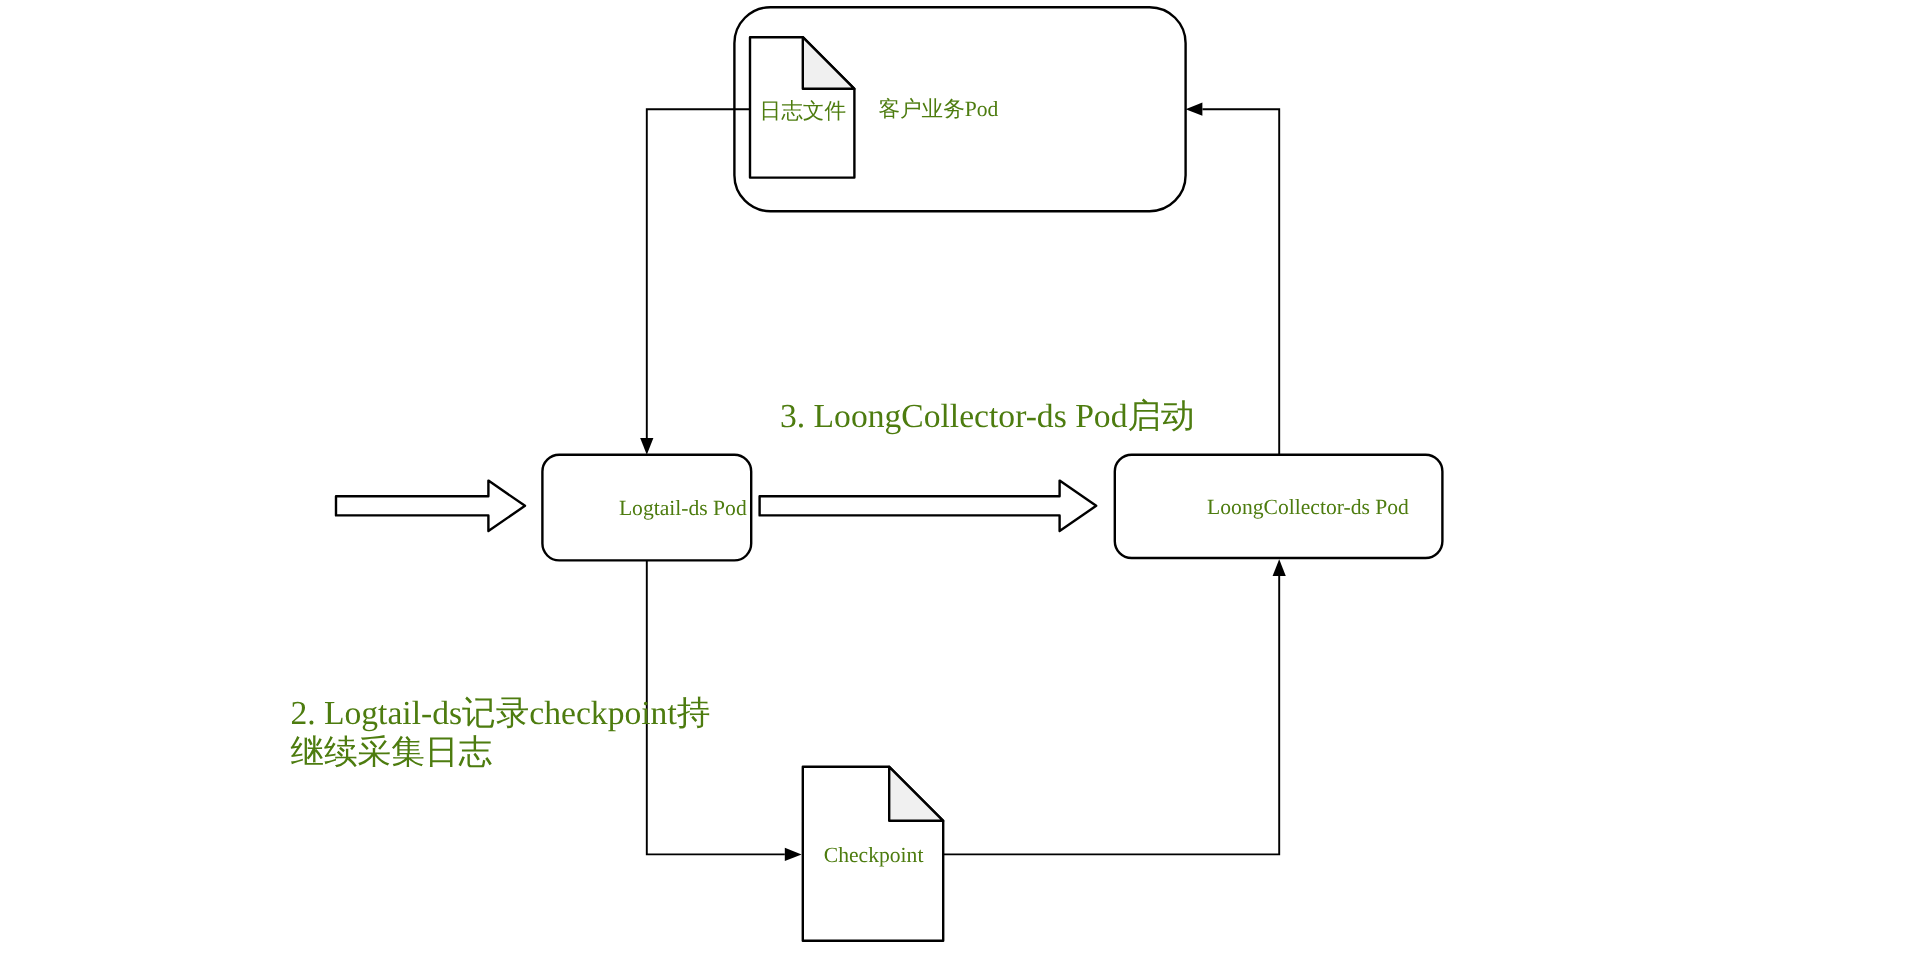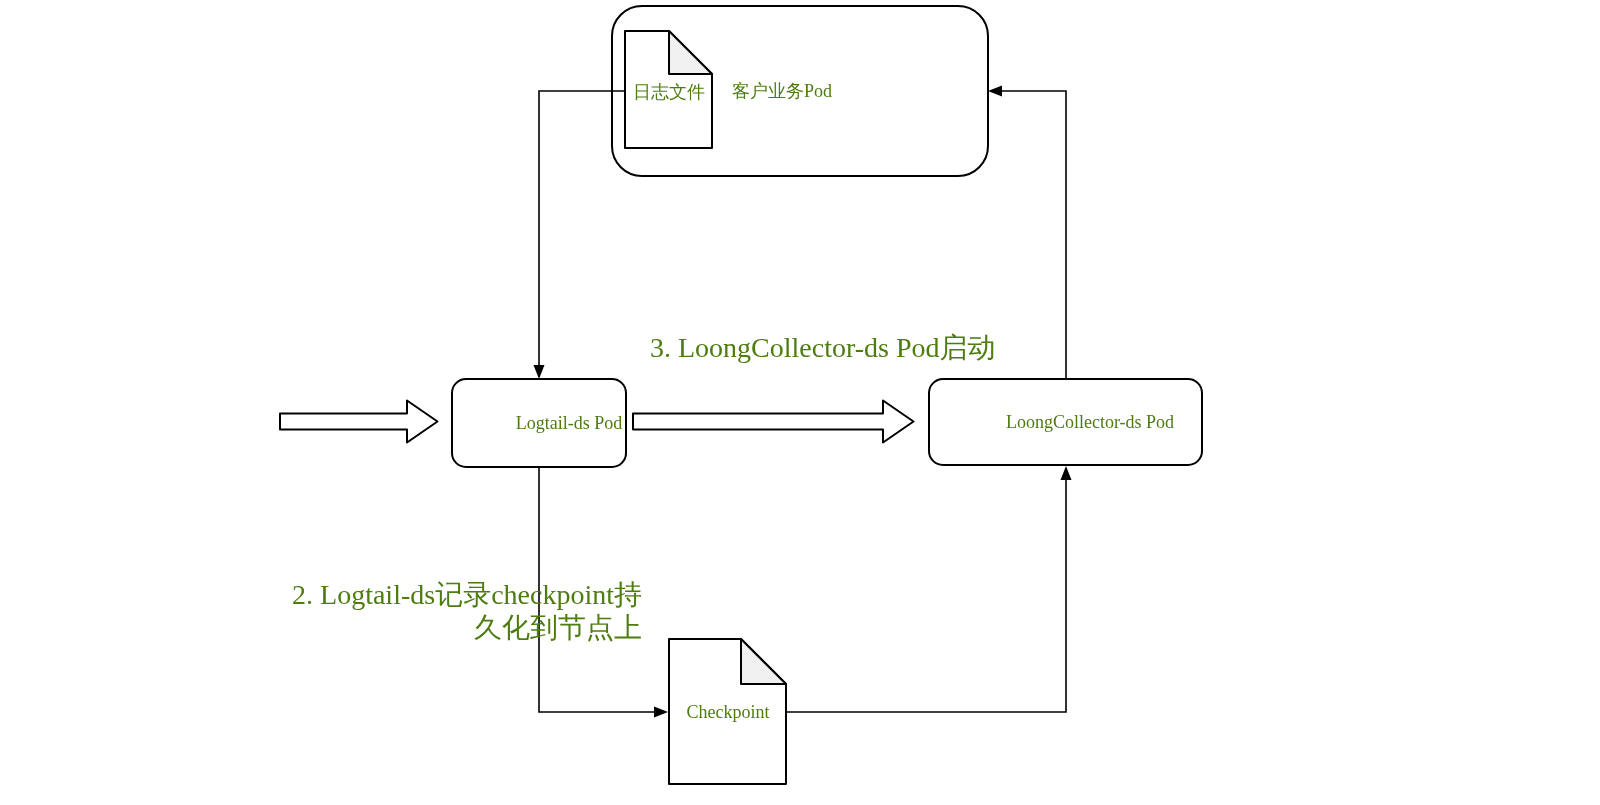--- a/index.html
+++ b/index.html
@@ -30,21 +30,21 @@
     font-size: 18px;
     line-height: 22px;
     text-align: center;
   }
   .step-lbl {
     font-size: 28px;
     line-height: 33px;
     white-space: nowrap;
   }
   .step-lbl.centered {
-    text-align: right;
+    text-align: left;
     white-space: normal;
   }
 </style>
 </head>
 <body>
 
 <div class="canvas">
 
   <svg width="1600" height="805" viewBox="0 0 1600 805">
 
@@ -94,20 +94,20 @@
 
   <div class="lbl node-lbl" style="left:452px; top:412px; width:174px;margin-left:30px;">Logtail-ds Pod</div>
 
   <div class="lbl node-lbl" style="left:929px; top:411px; width:322px;">LoongCollector-ds Pod</div>
 
   <div class="lbl node-lbl" style="left:669px; top:701px; width:118px;">Checkpoint</div>
 
 
   <div class="lbl step-lbl centered" style="left:242px; top:578px; width:400px;">
     <div>2. Logtail-ds记录checkpoint持</div>
-    <div>久化到节点上</div>
+    <div>继续采集日志</div>
   </div>
 
   <div class="lbl step-lbl" style="left:630px; top:331px;margin-left:20px;">3. LoongCollector-ds Pod启动</div>
 
 
 
 </div>
 
 </body></html>

